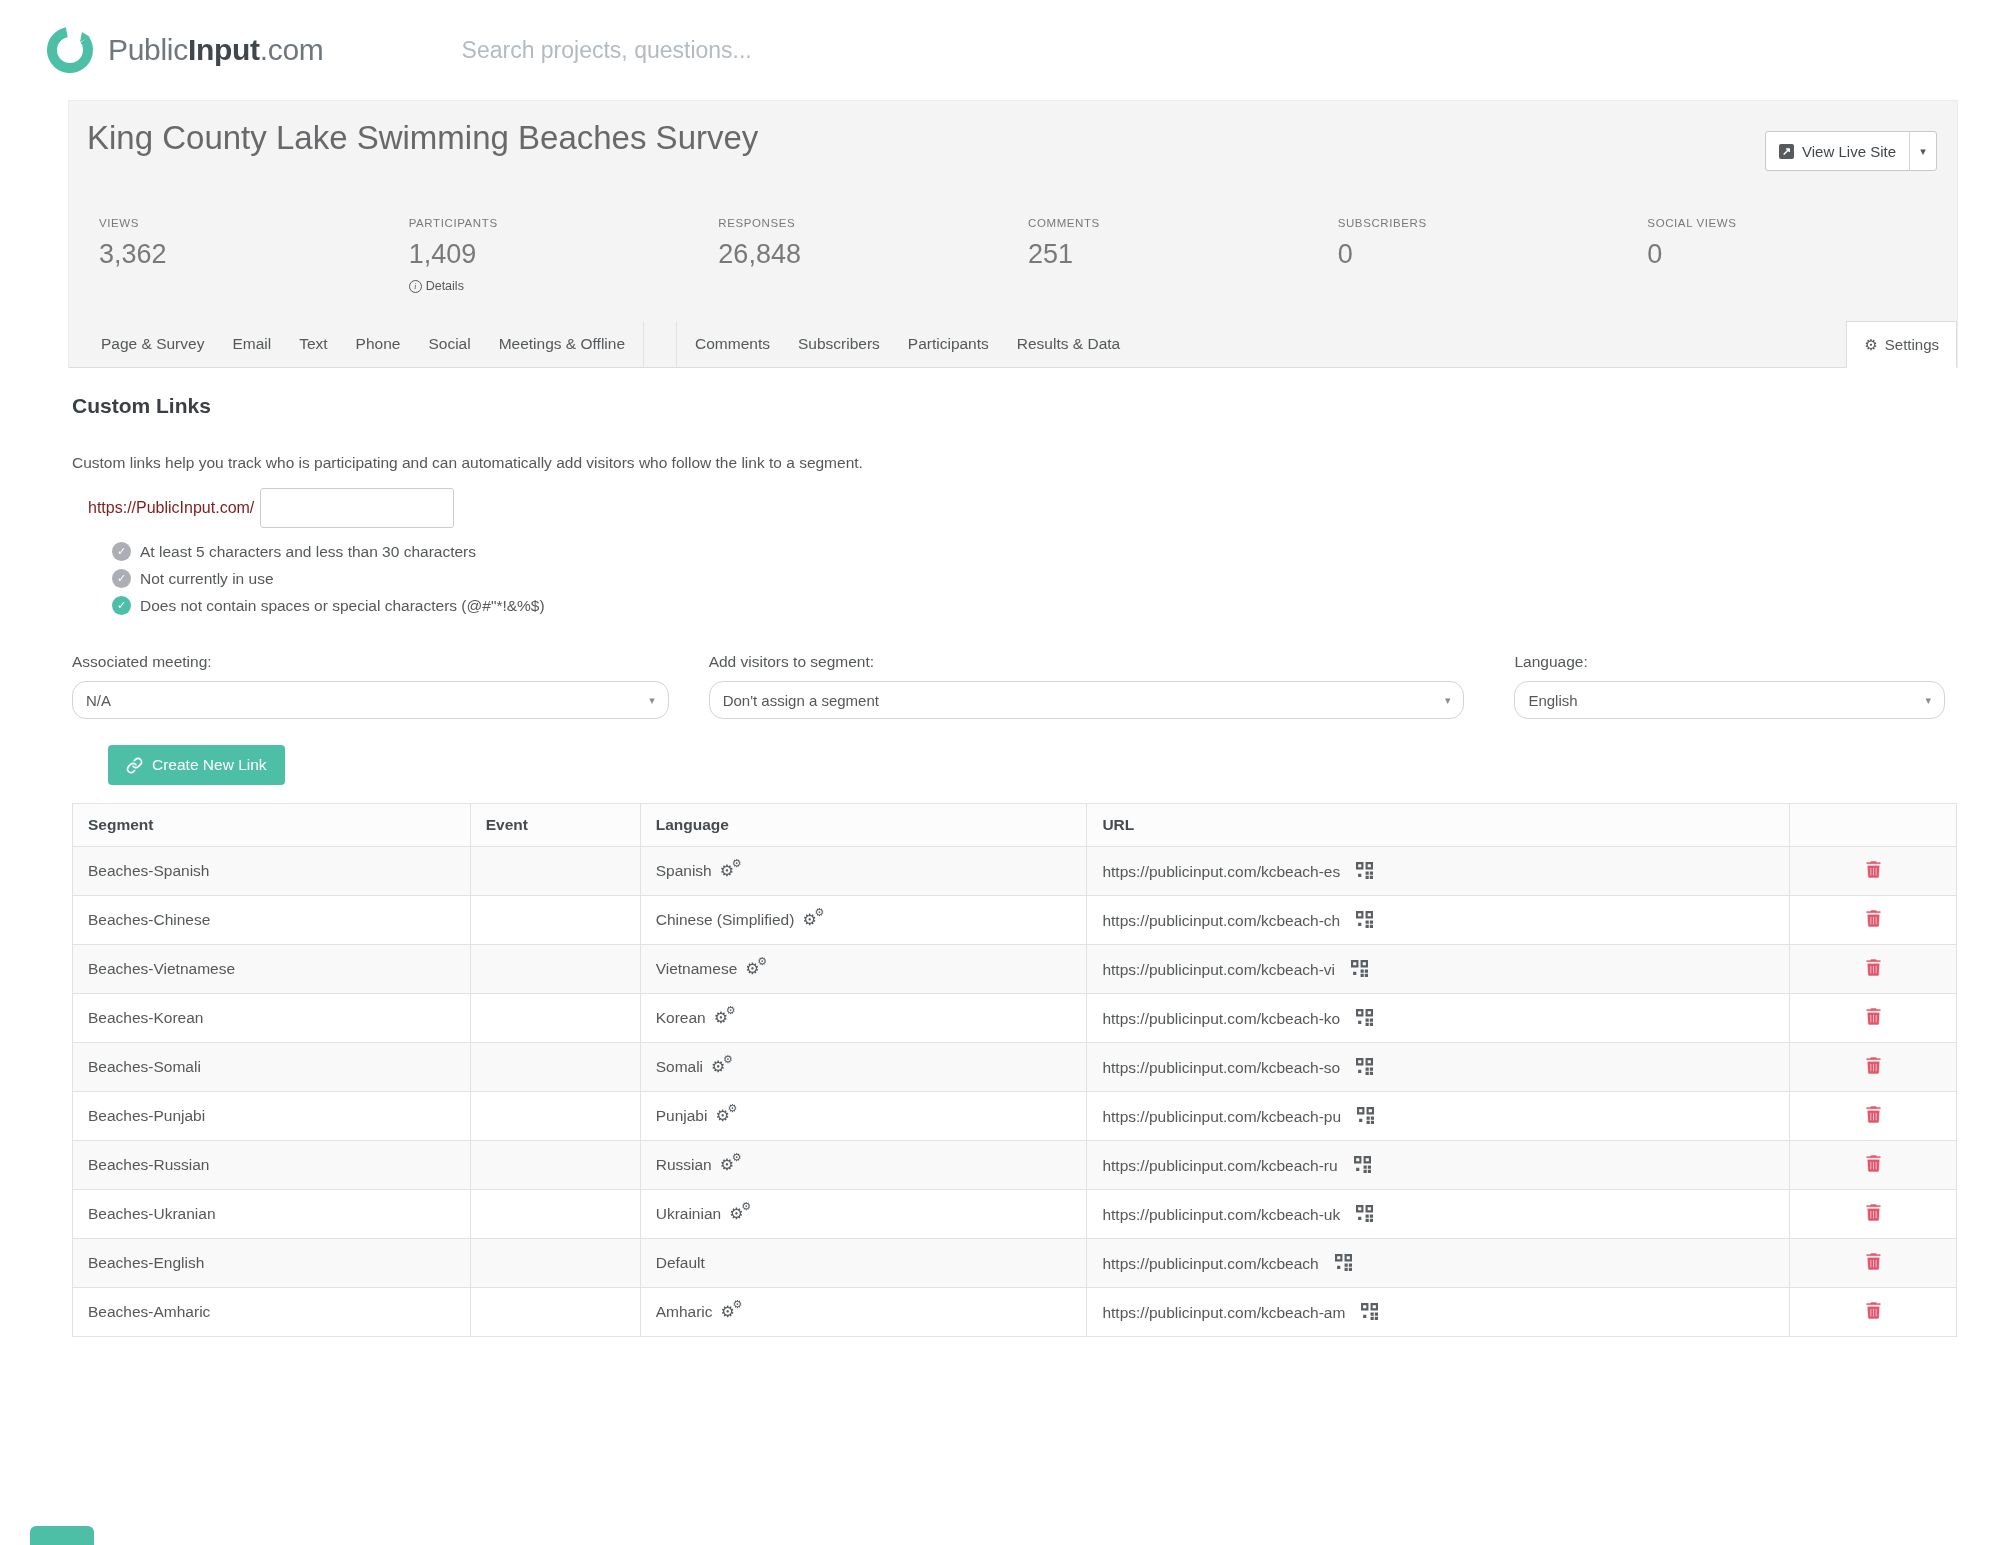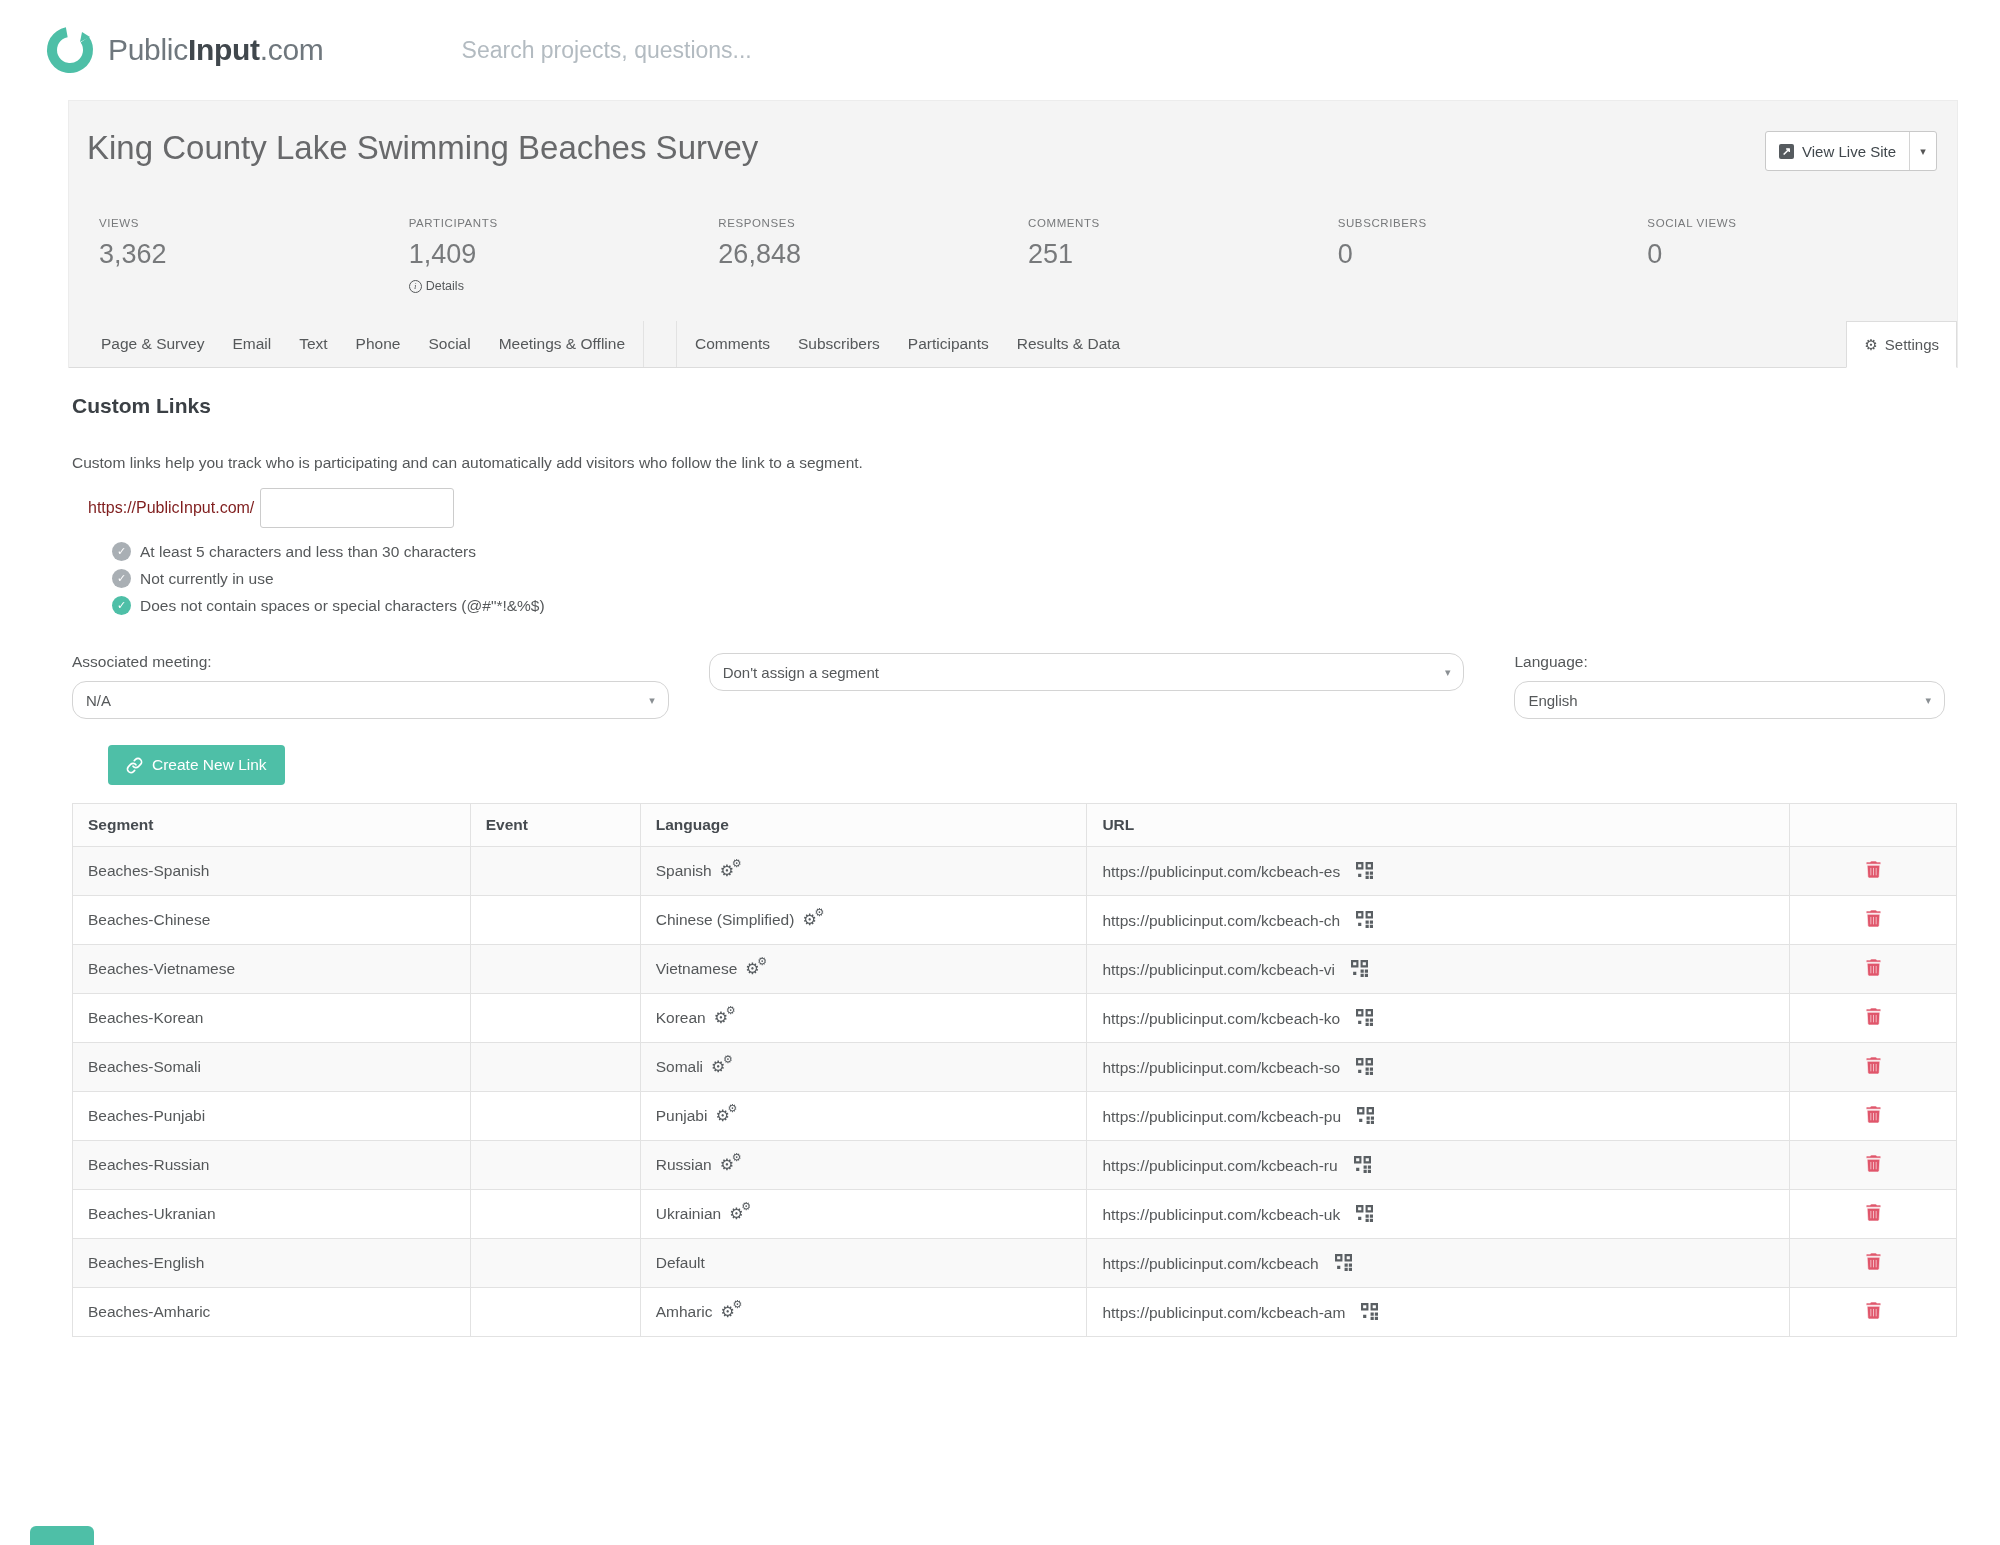--- a/index.html
+++ b/index.html
@@ -12,21 +12,21 @@
   .brand { margin-left:12px; font-size:30px; letter-spacing:-0.3px; }
   .brand .b-public { color:#6f777d; font-weight:400; }
   .brand .b-input  { color:#40474c; font-weight:700; }
   .brand .b-domain { color:#6f777d; font-weight:400; }
   .search-input { margin-left:138px; border:none; outline:none; font-size:23px; width:560px;
                   font-family:"Liberation Sans", sans-serif; color:#555; background:transparent; }
   .search-input::placeholder { color:#b3bbc1; }
 
   
   .panel { margin:0 42px 0 68px; background:#f4f4f4; border:1px solid #ececec; border-bottom:none; }
-  .panel-header { display:flex; justify-content:space-between; align-items:flex-end; padding:14px 20px 0 18px; }
+  .panel-header { display:flex; justify-content:space-between; align-items:flex-start; padding:14px 20px 0 18px; }
   .survey-title { font-size:33px; font-weight:400; color:#68696b; line-height:46px; }
   .live-group { display:flex; margin-top:16px; border:1px solid #c9c9c9; border-radius:3px; background:#fff; height:40px; }
   .live-main { display:flex; align-items:center; padding:0 13px; font-size:15px; color:#40474c; cursor:pointer; }
   .ext-icon { display:inline-block; width:15px; height:15px; background:#565b5f; color:#fff; border-radius:2px;
               font-size:11px; line-height:15px; text-align:center; font-weight:bold; margin-right:8px; }
   .live-caret { display:flex; align-items:center; justify-content:center; width:27px; border-left:1px solid #d4d4d4;
                 color:#555; font-size:11px; cursor:pointer; }
 
   .stats-row { display:flex; padding:46px 0 28px 30px; }
   .stat { flex:1; }
@@ -198,20 +198,21 @@
 
   <div class="fields-row">
     <div class="field field-meeting">
       <span class="field-label">Associated meeting:</span>
       <div class="select">
         <span>N/A</span>
         <span class="caret">▾</span>
       </div>
     </div>
     <div class="field field-segment">
+      <span class="field-label">Add visitors to segment:</span>
       <div class="select">
         <span>Don't assign a segment</span>
         <span class="caret">▾</span>
       </div>
     </div>
     <div class="field field-language">
       <span class="field-label">Language:</span>
       <div class="select">
         <span>English</span>
         <span class="caret">▾</span>

